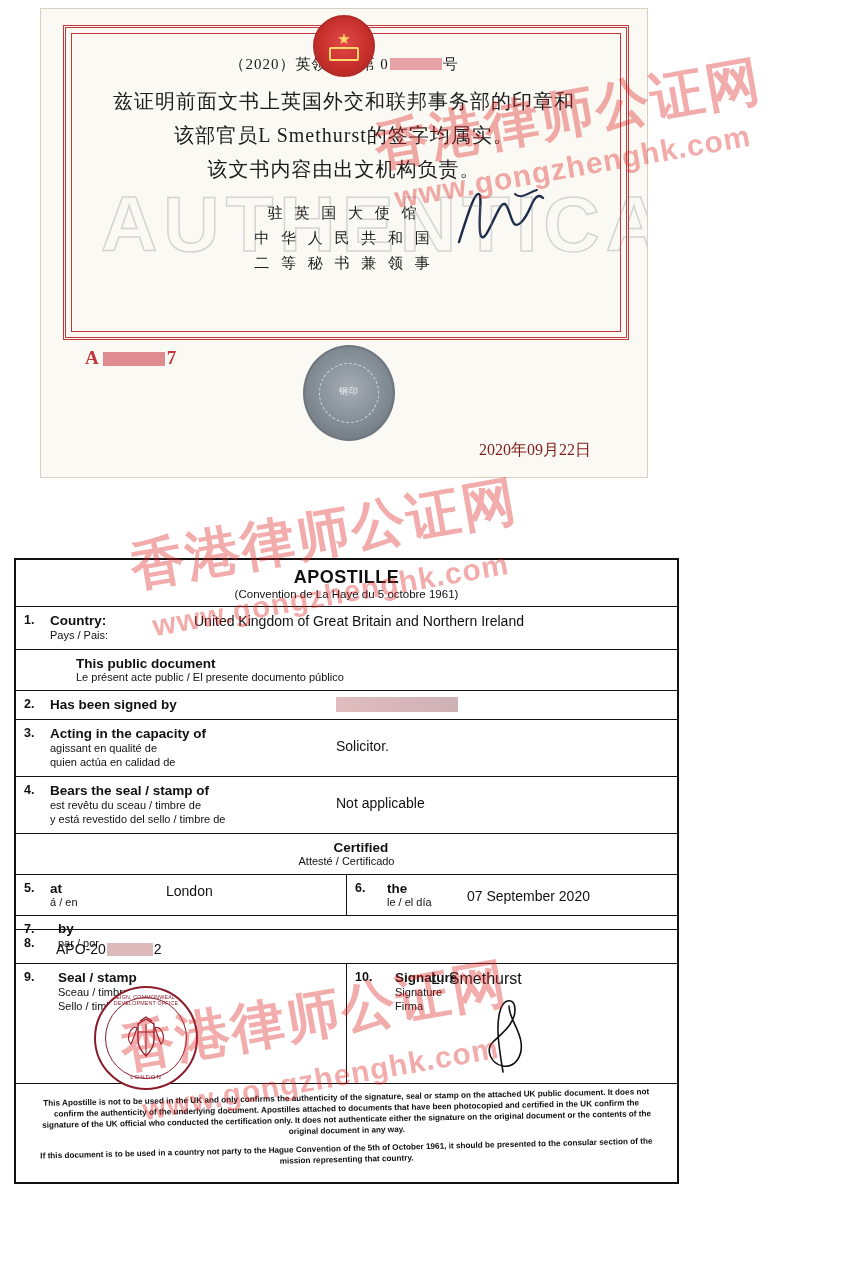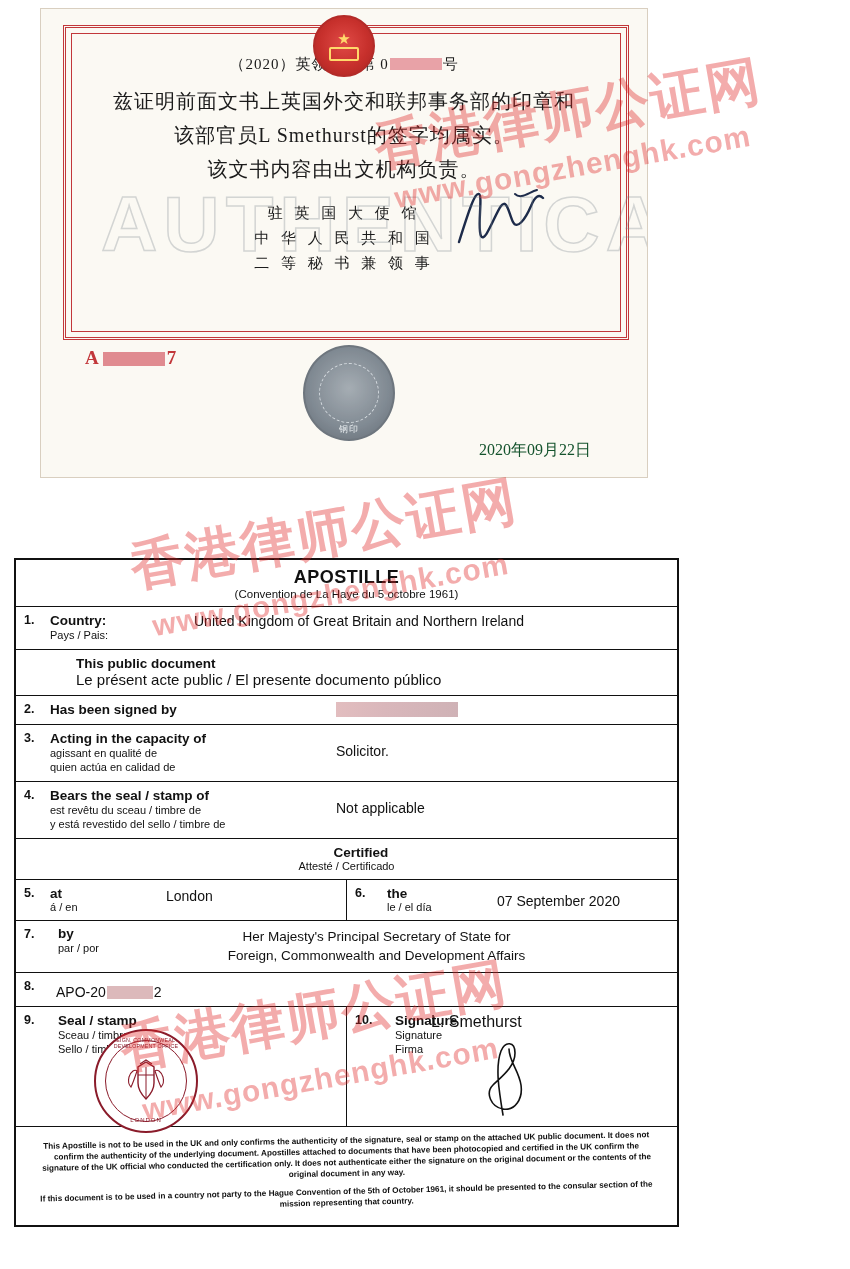--- a/index.html
+++ b/index.html
@@ -99,21 +99,21 @@
     font-size: 15px;
     line-height: 25px;
     letter-spacing: 4px;
     color: #1b1b1b;
   }
   .cn-date {
     position: absolute;
     right: 56px; bottom: 16px;
     font-family: "Liberation Serif", serif;
     font-size: 16px;
-    color: #14532d;
+    color: #7f1d1d;
   }
   .cn-handsign {
     position: absolute;
     right: 86px; top: 175px;
     width: 110px; height: 70px;
     pointer-events: none;
   }
   .cn-serial {
     position: absolute;
     left: 44px; top: 338px;
@@ -146,21 +146,20 @@
     border: 1px dashed #cfd6dc;
     border-radius: 50%;
   }
   .cn-seal .seal-txt {
     position: absolute;
     left: 0; right: 0; top: 38px;
     text-align: center;
     font-size: 9px;
     color: #e7ecf0;
     letter-spacing: 1px;
-    margin-top: 38px;
   }
 
   
   .apostille {
     position: absolute;
     left: 14px; top: 558px;
     width: 665px;
     border: 2px solid #111;
     background: #fff;
     font-size: 12px;
@@ -191,21 +190,21 @@
     padding: 6px 0 7px;
     border-bottom: 1px solid #111;
   }
   .ap-center-row .t1 { font-weight: bold; font-size: 13.5px; padding-left: 29px; }
   .ap-center-row .t2 { font-size: 11px; }
   .ap-public {
     padding: 6px 0 7px 60px;
     border-bottom: 1px solid #111;
   }
   .ap-public .big { font-weight: bold; font-size: 13.5px; }
-  .ap-public .sub { font-size: 15px; }
+  .ap-public .sub { font-size: 11px; }
   .redact-name {
     display: inline-block;
     width: 122px; height: 15px;
     background: linear-gradient(90deg,#e2bdbf 0%, #d9b7bb 40%, #cfb2b6 100%);
     vertical-align: -2px;
   }
   .redact-num {
     display: inline-block;
     width: 46px; height: 13px;
     background: #dcb9bb;
@@ -442,34 +441,30 @@
           <div class="sub" style="font-size:11px;">á / en</div>
         </div>
         <div class="ap-val" style="padding-top:8px;">London</div>
       </div>
       <div class="ap-half-r">
         <div class="ap-num" style="flex:0 0 40px;">6.</div>
         <div style="flex:0 0 74px; padding:6px 0 7px 0;">
           <div class="big" style="font-weight:bold;font-size:13.5px;">the</div>
           <div class="sub" style="font-size:11px;">le / el día</div>
         </div>
-        <div class="ap-val" style="padding-top:13px;margin-left:30px;">07 September 2020</div>
+        <div class="ap-val" style="padding-top:13px;">07 September 2020</div>
       </div>
     </div>
 
     <div class="ap-by-row">
       <span class="numlab">7.</span>
       <span class="lab">
         <span class="big">by</span>
         <span class="sub">par / por</span>
       </span>
-      <div class="authority">
-        <div>Her Majesty's Principal Secretary of State for</div>
-        <div>Foreign, Commonwealth and Development Affairs</div>
-      </div>
     </div>
 
     <div class="ap-row">
       <div class="ap-num">8.</div>
       <div class="ap-val" style="padding-top:11px;">
         <span>APO-20</span><span class="redact-num"></span><span>2</span>
       </div>
     </div>
 
     <div class="ap-split ap-seal-block">

